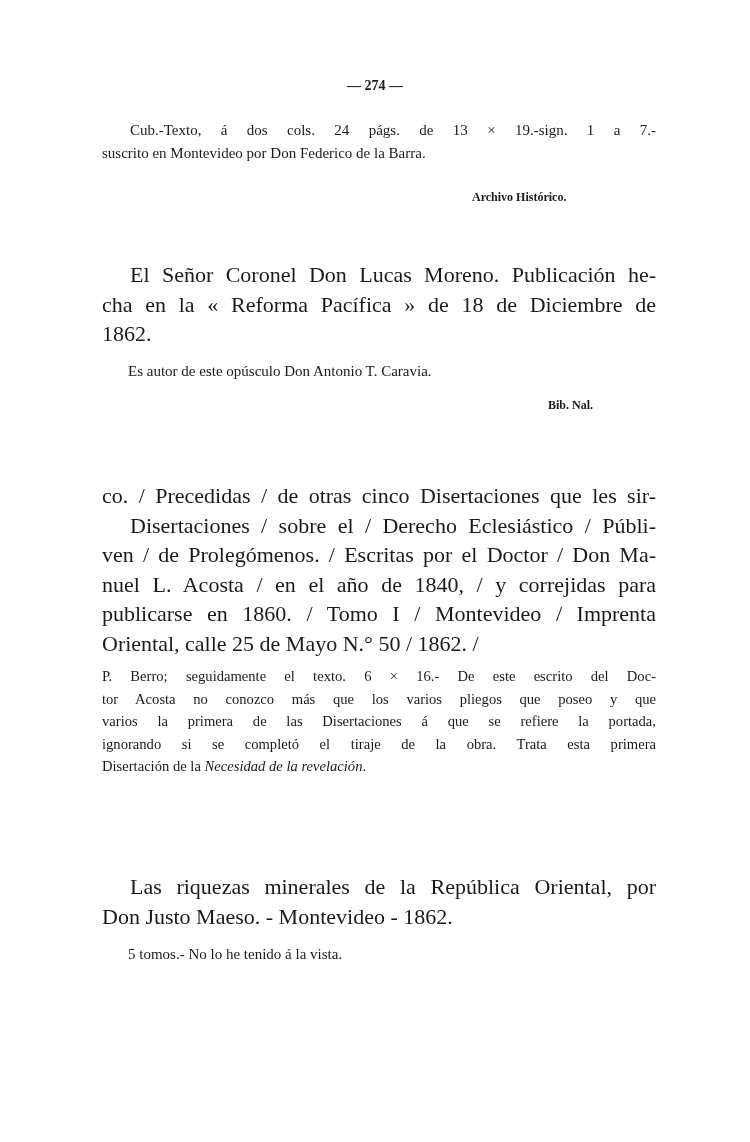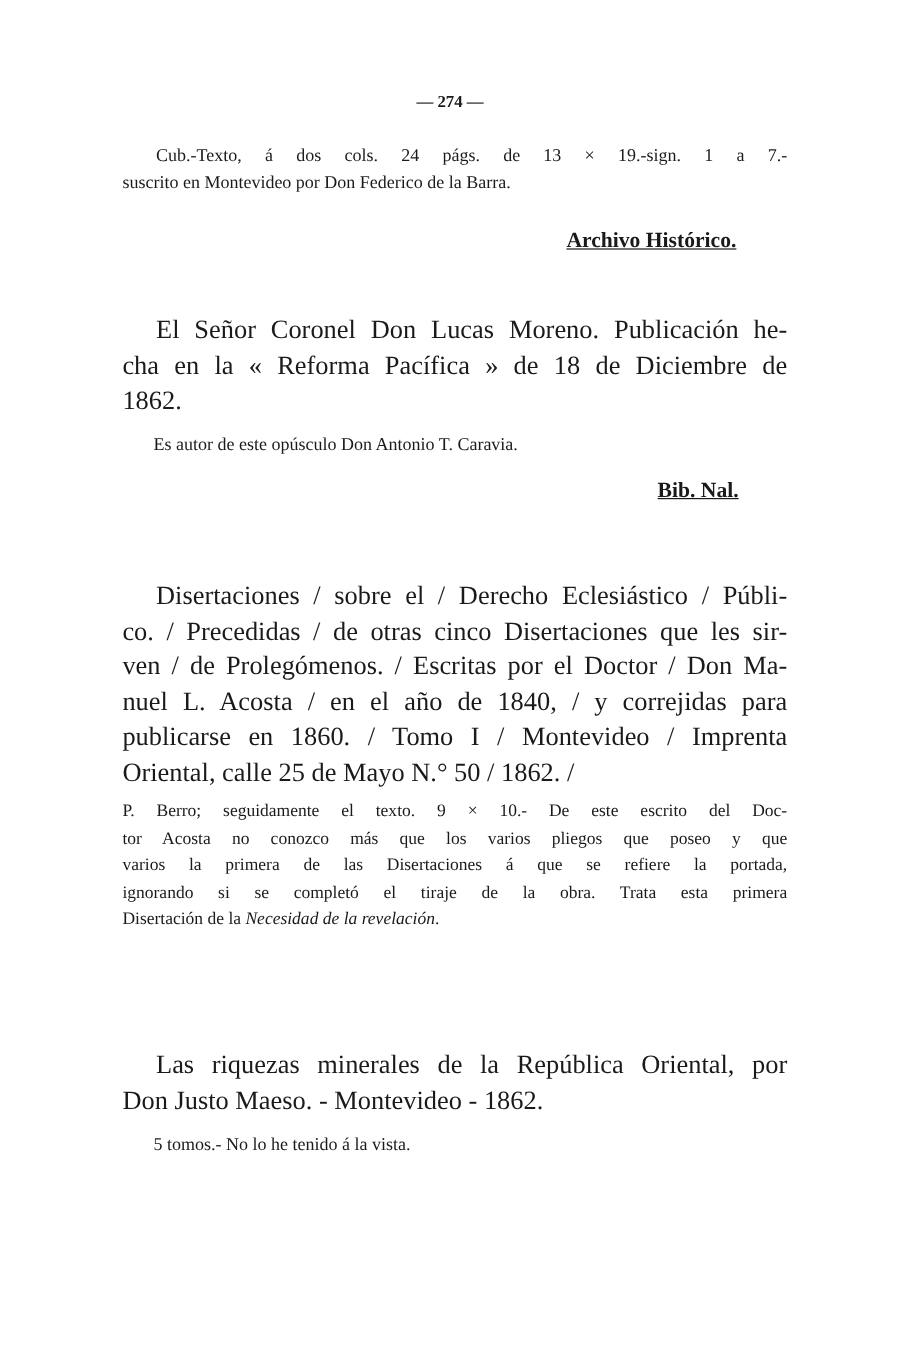--- a/index.html
+++ b/index.html
@@ -5,21 +5,21 @@
     html, body { margin: 0; padding: 0; background: #ffffff; }
     body { width: 750px; height: 1142px; position: relative; overflow: hidden; color: #1a1a1a; font-family: "Liberation Serif", "DejaVu Serif", serif; }
     .page { position: absolute; left: 0; top: 0; width: 619px; height: 1142px; }
     .pnum { position: absolute; top: 78px; left: 0; width: 750px; text-align: center; font-size: 14px; font-weight: bold; }
     .block { position: absolute; left: 102px; width: 554px; }
     .line { display: block; white-space: nowrap; text-align: justify; text-align-last: justify; }
     .line.last { text-align-last: left; }
     .big { font-size: 22px; line-height: 29.5px; }
     .small { font-size: 15px; line-height: 22.5px; }
     .indent { padding-left: 28px; }
-    .right { position: absolute; font-size: 18px; font-weight: bold; text-decoration: underline; }
+    .right { position: absolute; font-size: 12px; font-weight: bold; }
     i { font-style: italic; }
   </style>
 </head>
 <body>
 
 <div class="page">
 
   <div class="pnum">— 274 —</div>
 
   <div class="block small" style="top:119px;">
@@ -32,29 +32,29 @@
     <span class="line indent">El Señor Coronel Don Lucas Moreno. Publicación he-</span>
     <span class="line">cha en la « Reforma Pacífica » de 18 de Diciembre de</span>
     <span class="line last">1862.</span>
   </div>
   <div class="block small" style="top:360px; left:128px; width:500px;">
     <span class="line last">Es autor de este opúsculo Don Antonio T. Caravia.</span>
   </div>
   <div class="right" style="top:398px; left:548px; font-weight:bold;">Bib. Nal.</div>
 
   <div class="block big" style="top:481px;">
+    <span class="line">co. / Precedidas / de otras cinco Disertaciones que les sir-</span>
     <span class="line indent">Disertaciones / sobre el / Derecho Eclesiástico / Públi-</span>
-    <span class="line">co. / Precedidas / de otras cinco Disertaciones que les sir-</span>
     <span class="line">ven / de Prolegómenos. / Escritas por el Doctor / Don Ma-</span>
     <span class="line">nuel L. Acosta / en el año de 1840, / y correjidas para</span>
     <span class="line">publicarse en 1860. / Tomo I / Montevideo / Imprenta</span>
     <span class="line last">Oriental, calle 25 de Mayo N.° 50 / 1862. /</span>
   </div>
   <div class="block small" style="top:665px; font-size:14.6px;">
-    <span class="line">P. Berro; seguidamente el texto. 9 × 10.- De este escrito del Doc-</span>
+    <span class="line">P. Berro; seguidamente el texto. 6 × 16.- De este escrito del Doc-</span>
     <span class="line">tor Acosta no conozco más que los varios pliegos que poseo y que</span>
     <span class="line">varios la primera de las Disertaciones á que se refiere la portada,</span>
     <span class="line">ignorando si se completó el tiraje de la obra. Trata esta primera</span>
     <span class="line last"><span>Disertación de la </span><i>Necesidad de la revelación</i><span>.</span></span>
   </div>
 
   <div class="block big" style="top:872px;">
     <span class="line indent">Las riquezas minerales de la República Oriental, por</span>
     <span class="line last">Don Justo Maeso. - Montevideo - 1862.</span>
   </div>

